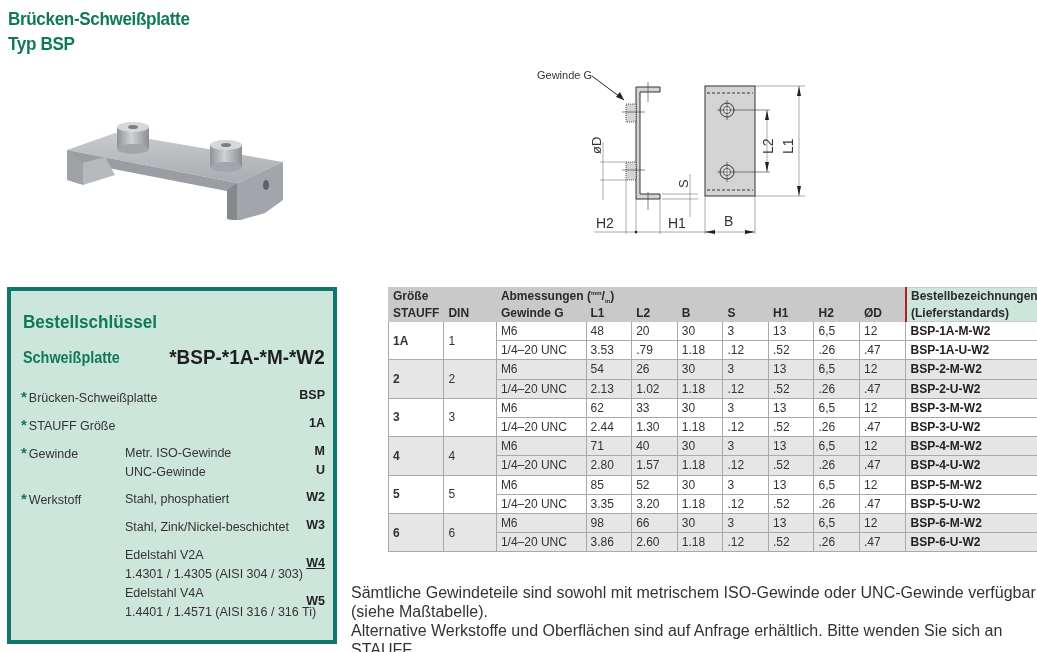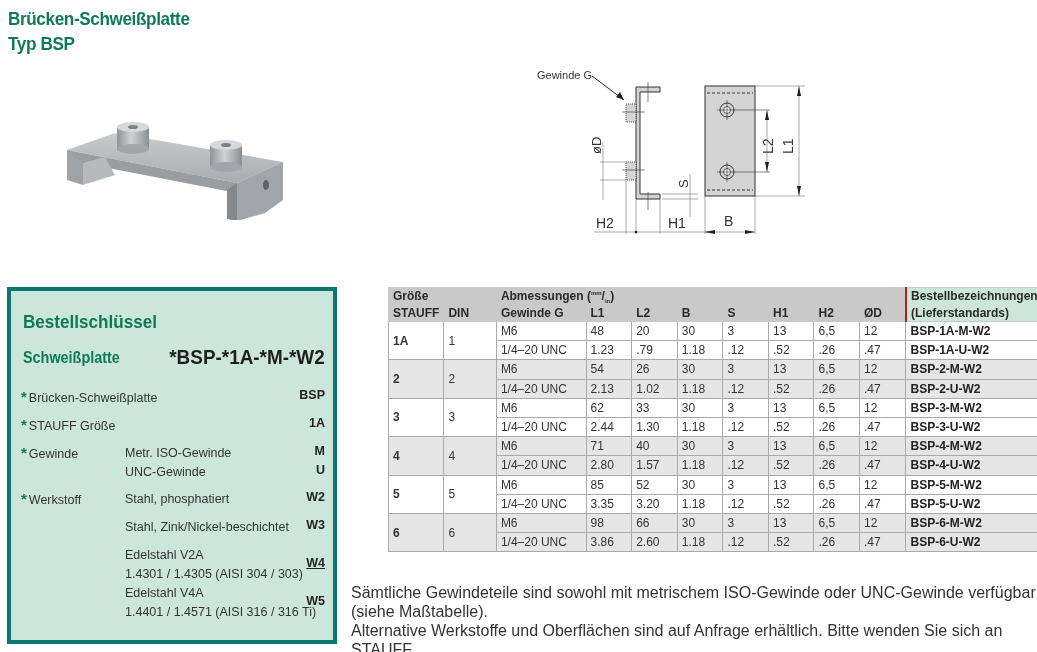--- a/index.html
+++ b/index.html
@@ -264,21 +264,21 @@
         <td>20</td>
         <td>30</td>
         <td>3</td>
         <td>13</td>
         <td>6,5</td>
         <td>12</td>
         <td class="ord">BSP-1A-M-W2</td>
       </tr>
       <tr class="white">
         <td>1/4–20 UNC</td>
-        <td>1.23</td>
+        <td>3.53</td>
         <td>.79</td>
         <td>1.18</td>
         <td>.12</td>
         <td>.52</td>
         <td>.26</td>
         <td>.47</td>
         <td class="ord">BSP-1A-U-W2</td>
       </tr>
       <tr class="grey">
         <td rowspan="2" class="size">2</td>

